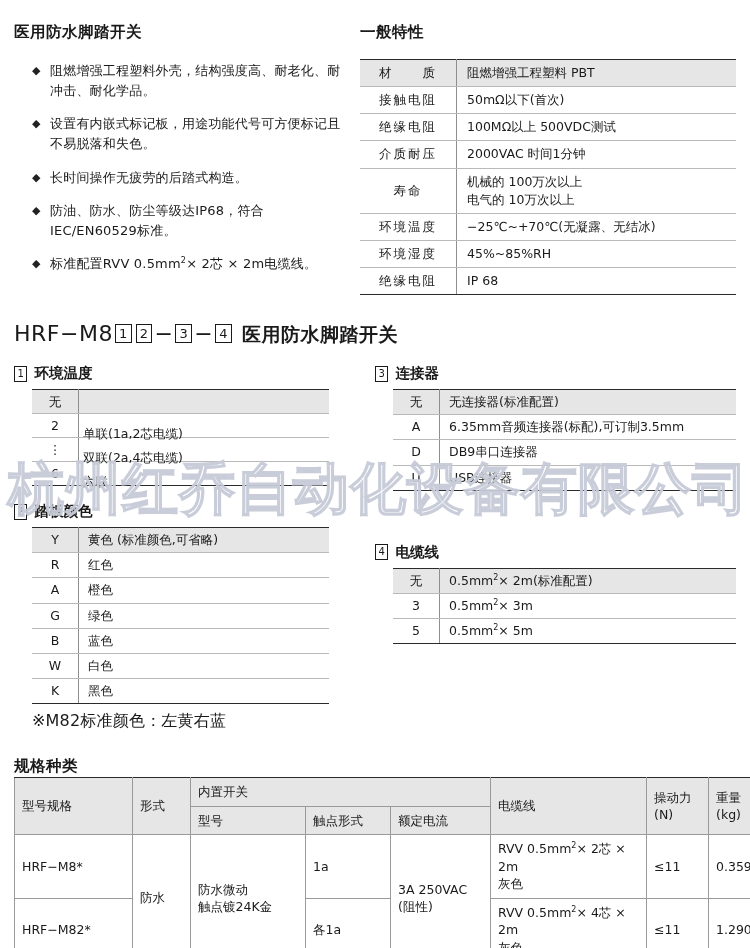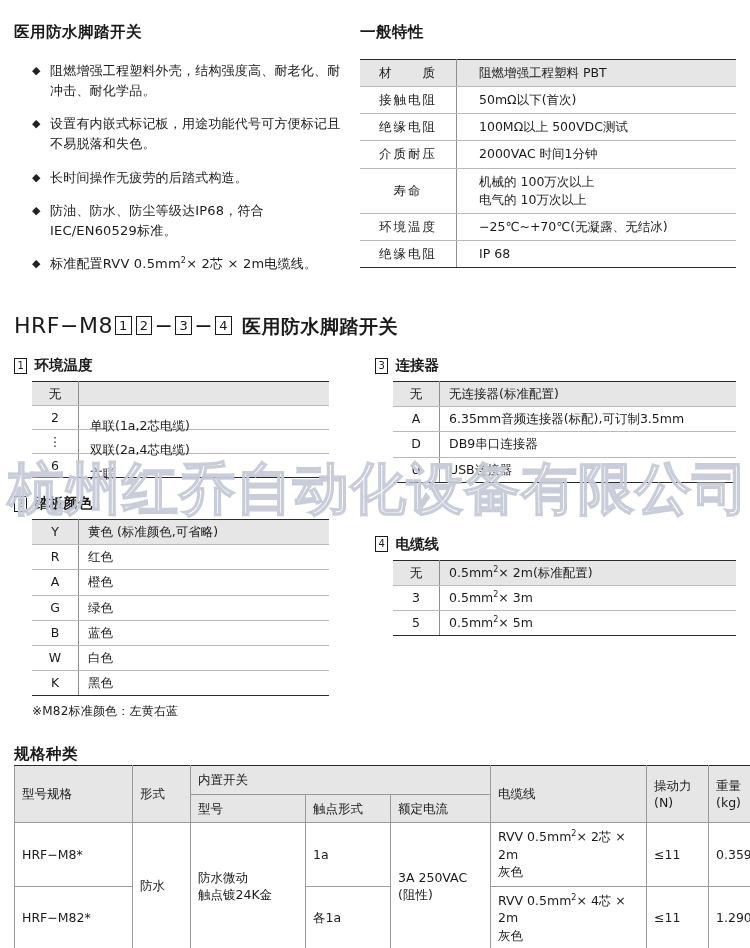--- a/index.html
+++ b/index.html
@@ -110,21 +110,21 @@
     margin-top: 15px;
   }
 
   
   .spec-gc { margin-top: 16px; }
   .spec-gc table.gt td.key {
     width: 82px;
     text-align: center;
     letter-spacing: 2px;
   }
-  .spec-gc table.gt td.val { padding-left: 22px; }
+  .spec-gc table.gt td.val { padding-left: 10px; }
 
   
   .model-line {
     margin-top: 26px;
     font-size: 22px;
     font-weight: 400;
     letter-spacing: .5px;
     white-space: nowrap;
   }
   .model-line .mono { font-family: "DejaVu Sans", "Liberation Sans", sans-serif; }
@@ -186,28 +186,28 @@
     text-align: center;
     border-right: 1px solid #8e8e8e;
   }
   table.ot td.v { padding-left: 9px; }
 
   
   table.ot.combo td { height: 19px; padding-top: 2px; padding-bottom: 2px; }
   table.ot.combo td.v { position: relative; }
   table.ot.combo td.v span.off {
     position: absolute;
-    left: 11px;
+    left: 4px;
     top: 11px;
     white-space: nowrap;
   }
   table.ot.combo td.k span.dots { letter-spacing: 0; }
 
   .note {
-    font-size: 12px;
+    font-size: 16px;
     margin-top: 7px;
     letter-spacing: .2px;
   }
 
   
   .kinds { margin-top: 24px; }
   .kinds h2.sec-title { }
   table.kt {
     border-collapse: collapse;
     width: 722px;
@@ -288,20 +288,24 @@
               <td class="key">介质耐压</td>
               <td class="val">2000VAC  时间1分钟</td>
             </tr>
             <tr>
               <td class="key">寿命</td>
               <td class="val multiline">机械的 100万次以上<br>电气的 10万次以上</td>
             </tr>
             <tr>
               <td class="key">环境温度</td>
               <td class="val">−25℃~+70℃(无凝露、无结冰)</td>
+            </tr>
+            <tr>
+              <td class="key">环境湿度</td>
+              <td class="val">45%~85%RH</td>
             </tr>
             <tr>
               <td class="key">绝缘电阻</td>
               <td class="val">IP 68</td>
             </tr>
           </tbody>
         </table>
       </div>
     </div>
   </div>

